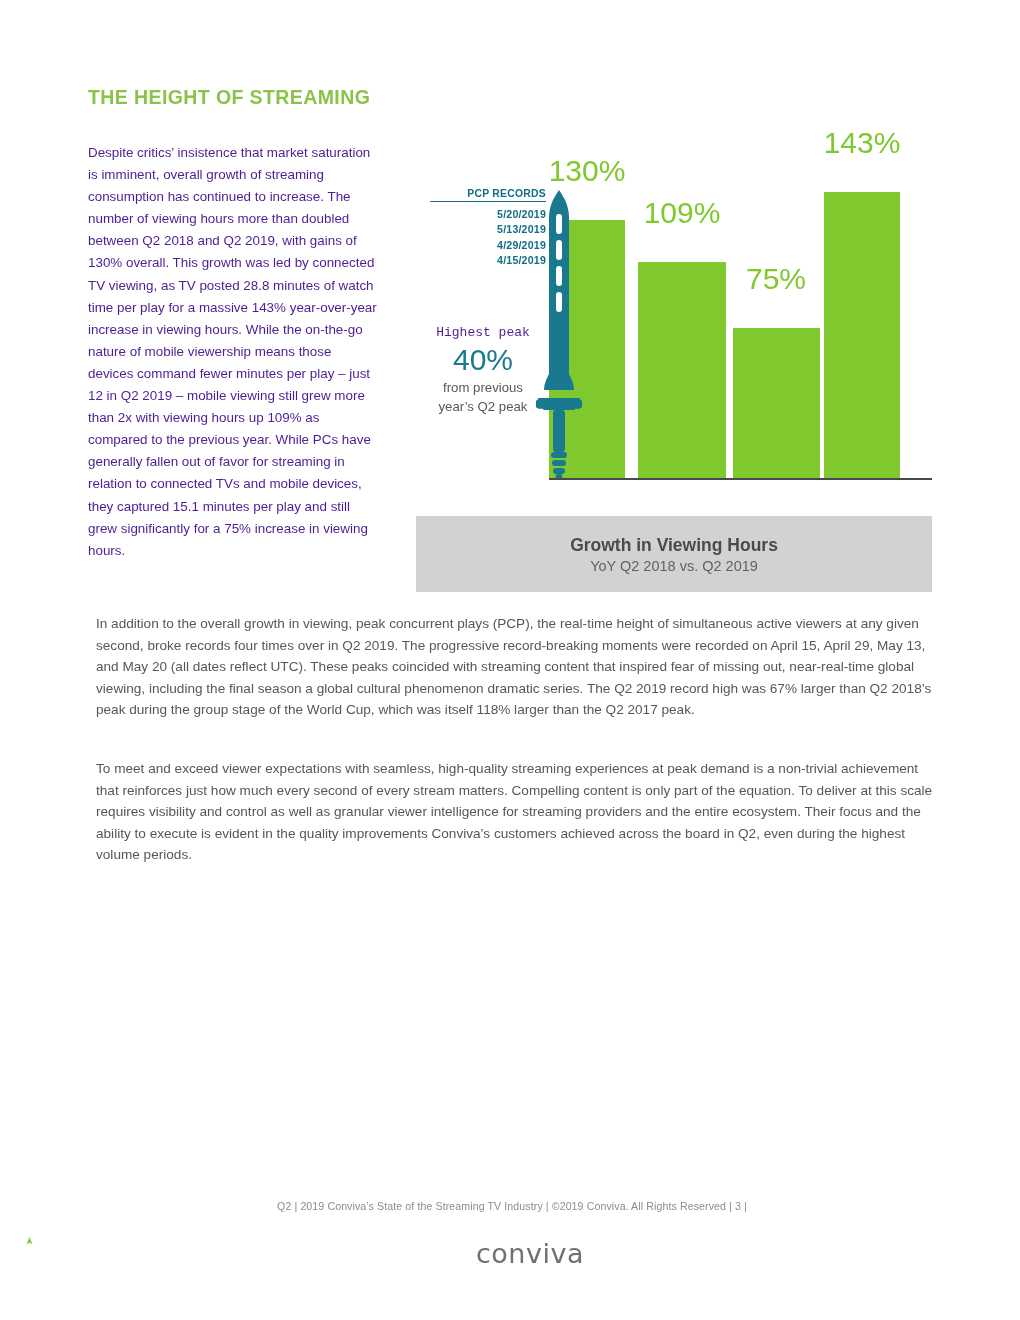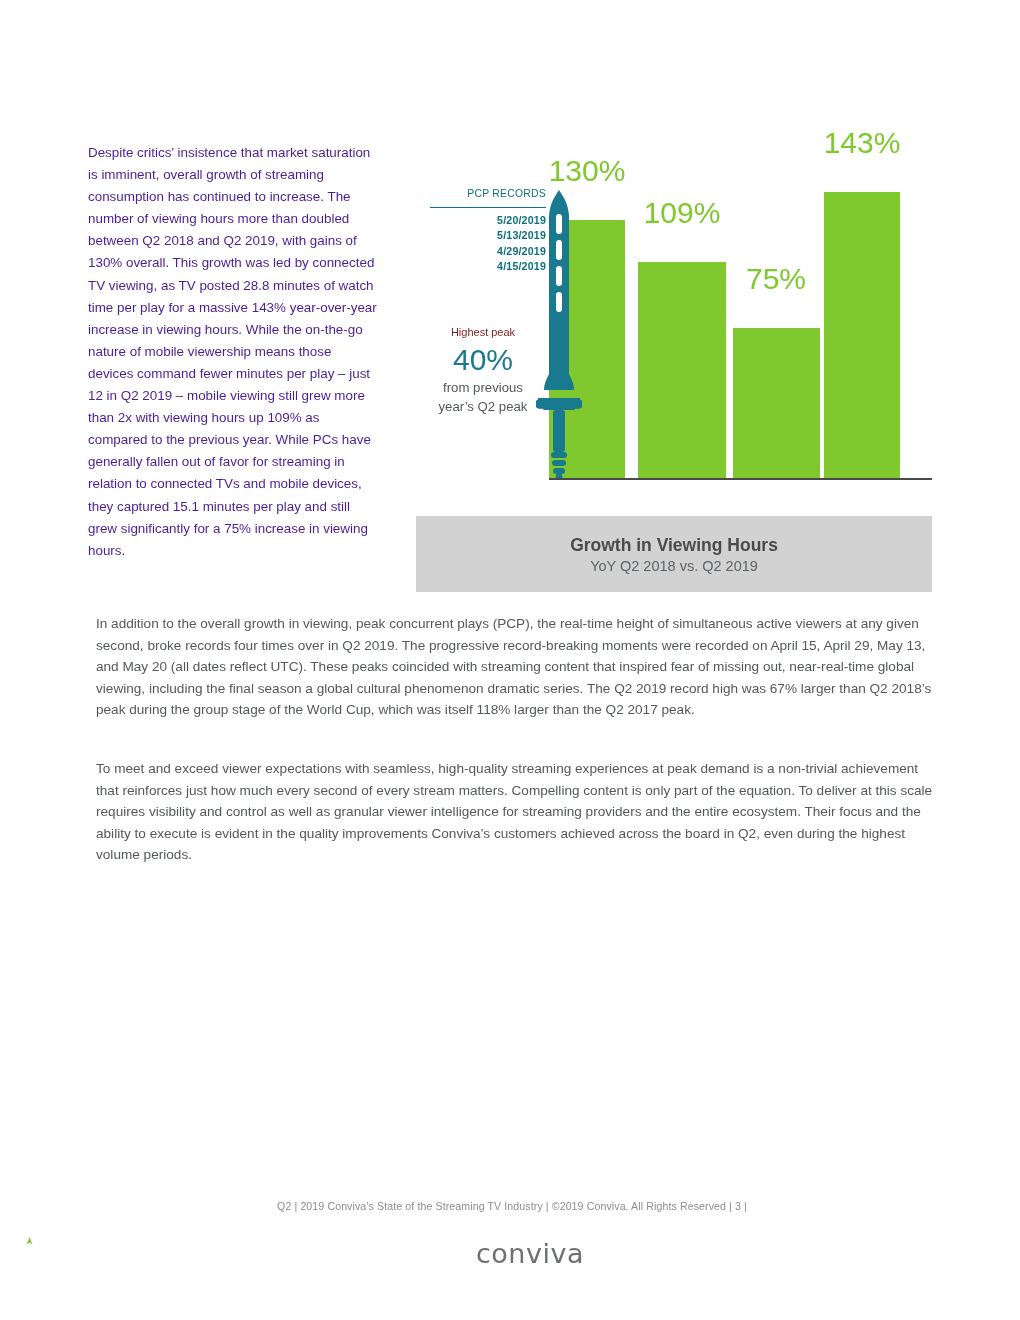--- a/index.html
+++ b/index.html
@@ -101,46 +101,47 @@
   
   #pcp-block {
     position: absolute;
     left: 14px;
     top: 70px;
     width: 116px;
     text-align: right;
   }
   #pcp-heading {
     font-size: 10.4px;
-    font-weight: normal;
+    font-weight: bold;
     letter-spacing: 0.25px;
     color: #0e6e82;
-    padding-bottom: 8px;
+    padding-bottom: 2px;
     border-bottom: 1.6px solid #0e6e82;
   }
   .pcp-date {
     font-size: 10.6px;
     font-weight: bold;
     color: #0e6e82;
     line-height: 15.4px;
     letter-spacing: 0.2px;
   }
 
   
   #peak-block {
     position: absolute;
     left: 4px;
     top: 205px;
     width: 126px;
     text-align: center;
   }
   #peak-top-label {
-    font-size: 11px;
-    color: #7f1d1d;
+    font-size: 13px;
+    color: #4c1d95;
     line-height: 19px;
+    font-family: Liberation Mono, monospace;
   }
   #peak-value {
     font-size: 30px;
     color: #19798e;
     line-height: 36px;
   }
   .peak-sub {
     font-size: 13.2px;
     color: #54585a;
     line-height: 19px;
@@ -239,20 +240,21 @@
     top: -1px;
     width: 9px;
     height: 11px;
   }
 </style>
 </head>
 <body>
 
 <div id="page">
 
+  <div id="section-title">THE HEIGHT OF STREAMING</div>
 
   <div id="intro-column">Despite critics’ insistence that market saturation is imminent, overall growth of streaming consumption has continued to increase. The number of viewing hours more than doubled between Q2 2018 and Q2 2019, with gains of 130% overall. This growth was led by connected TV viewing, as TV posted 28.8 minutes of watch time per play for a massive 143% year-over-year increase in viewing hours. While the on-the-go nature of mobile viewership means those devices command fewer minutes per play – just 12 in Q2 2019 – mobile viewing still grew more than 2x with viewing hours up 109% as compared to the previous year. While PCs have generally fallen out of favor for streaming in relation to connected TVs and mobile devices, they captured 15.1 minutes per play and still grew significantly for a 75% increase in viewing hours.</div>
 
   <div id="chart-figure">
 
     <div id="chart-plot">
 
       <div class="bar" style="left:133px; width:76px; height:260px;"></div>
       <div class="bar" style="left:222px; width:88px; height:218px;"></div>
       <div class="bar" style="left:317px; width:87px; height:152px;"></div>

